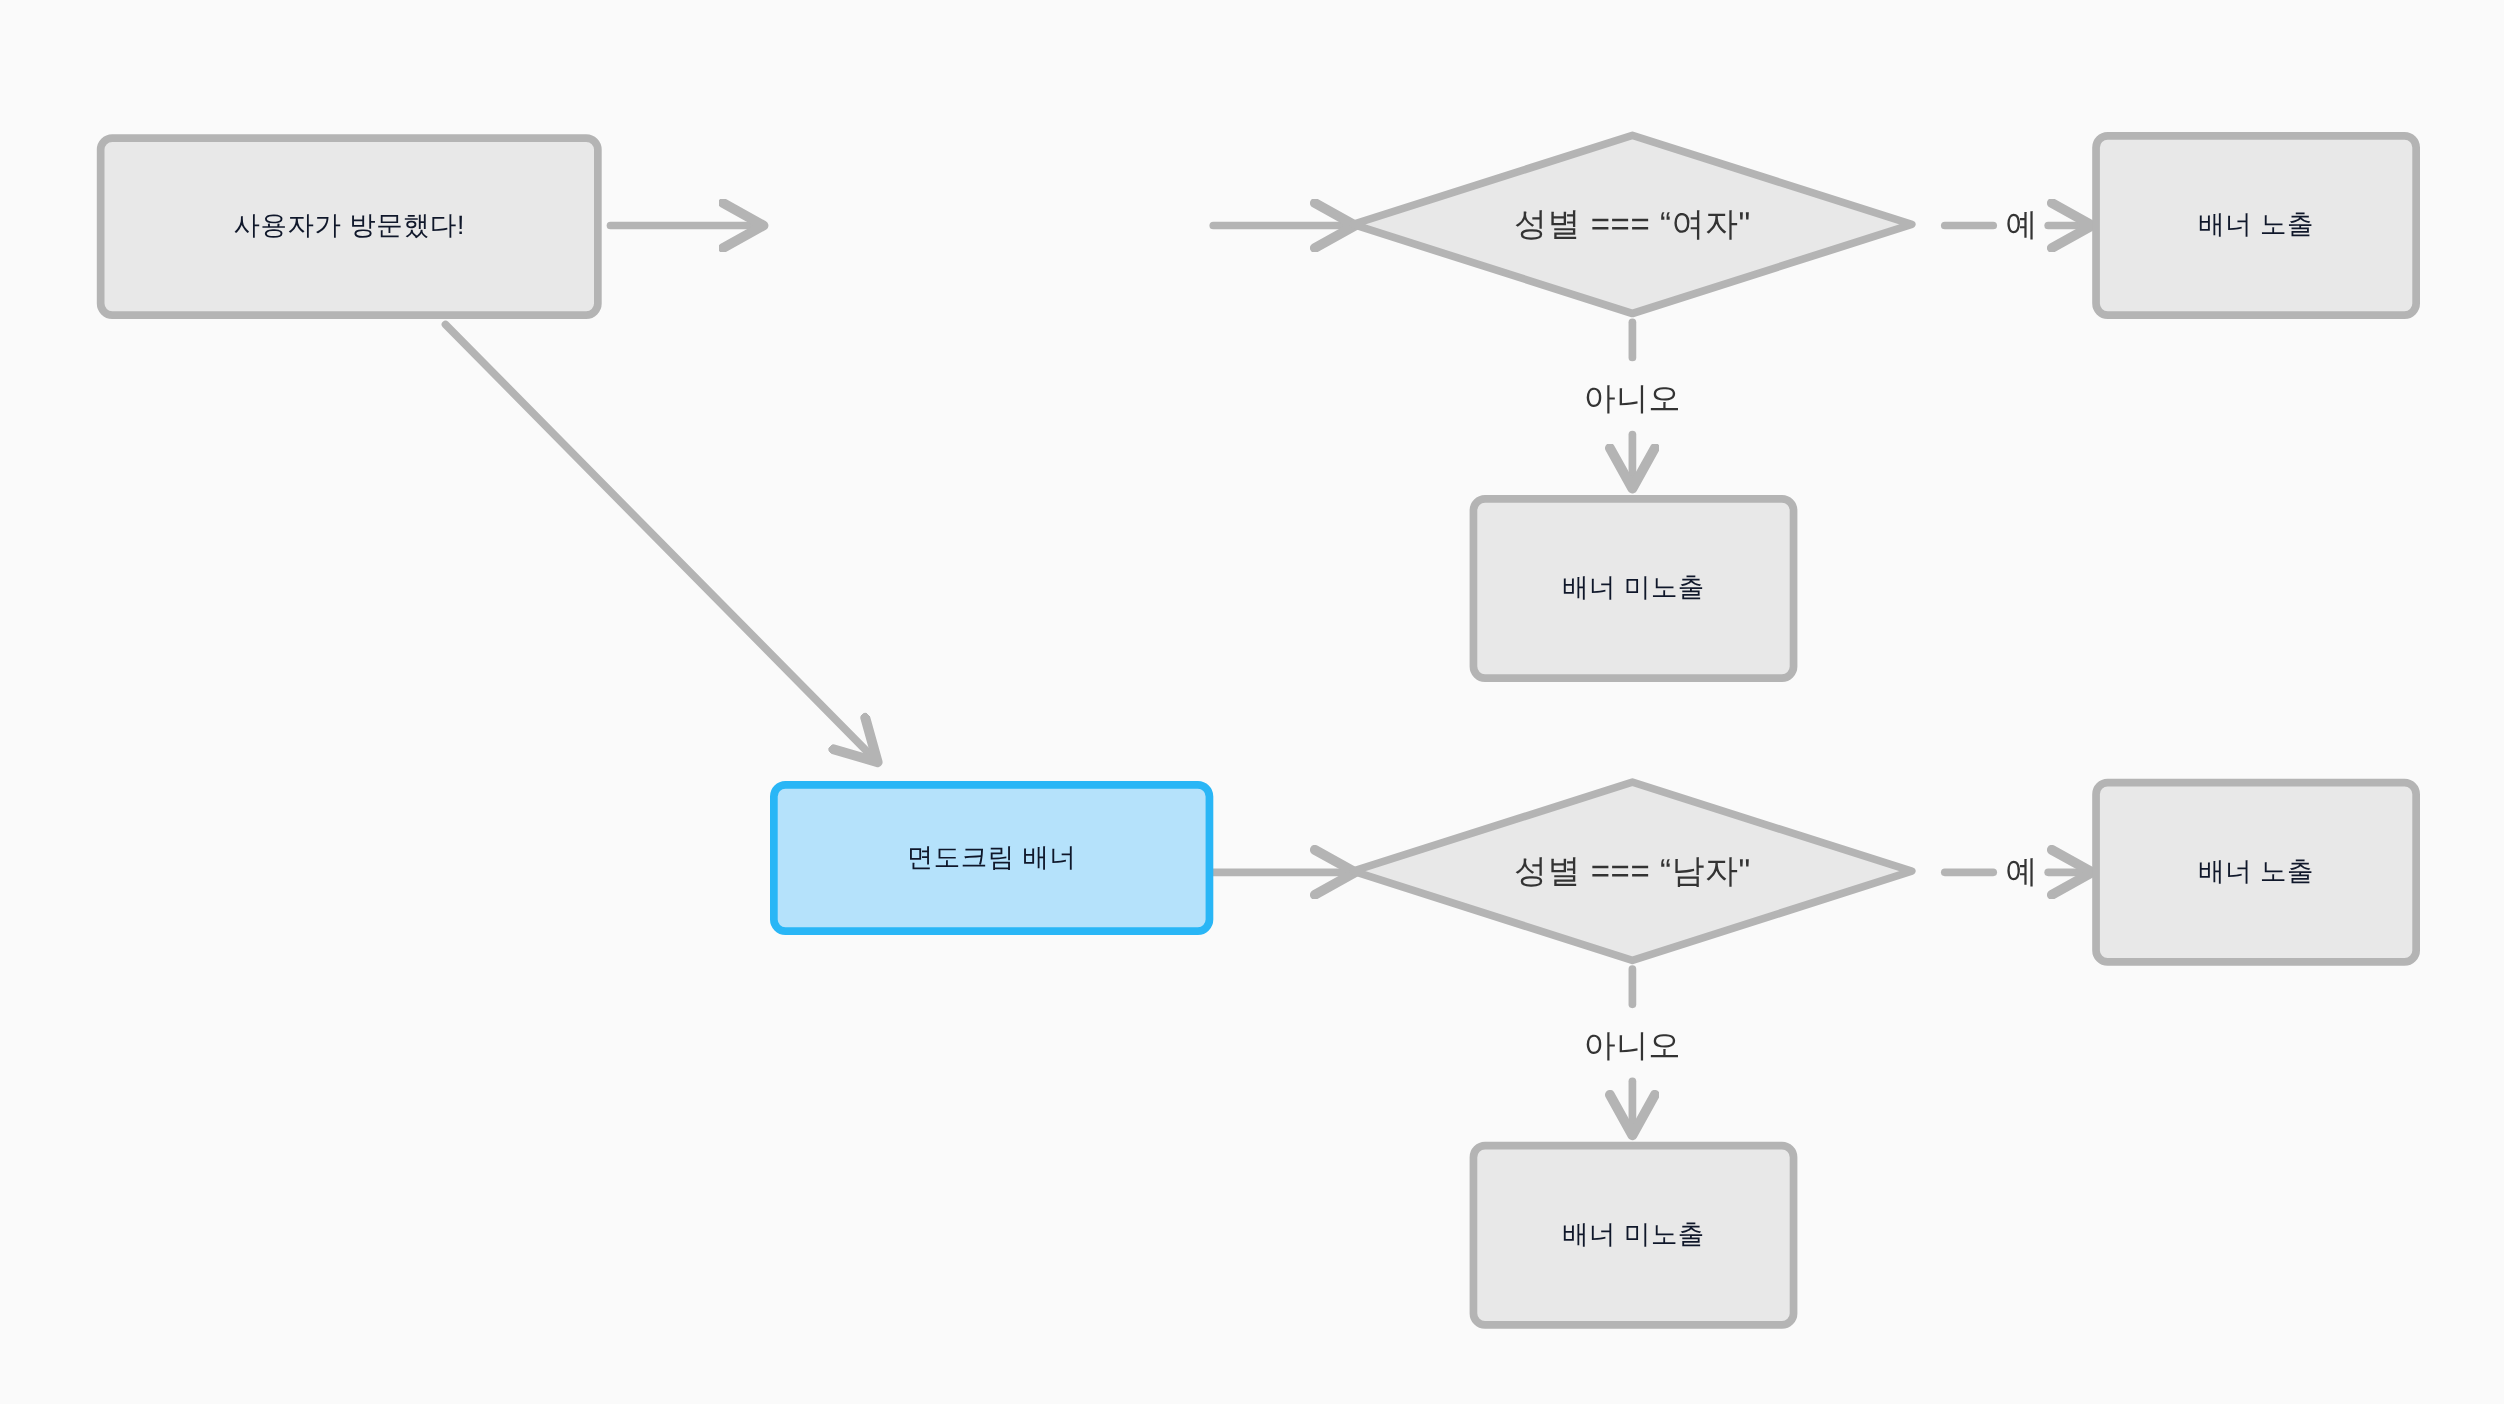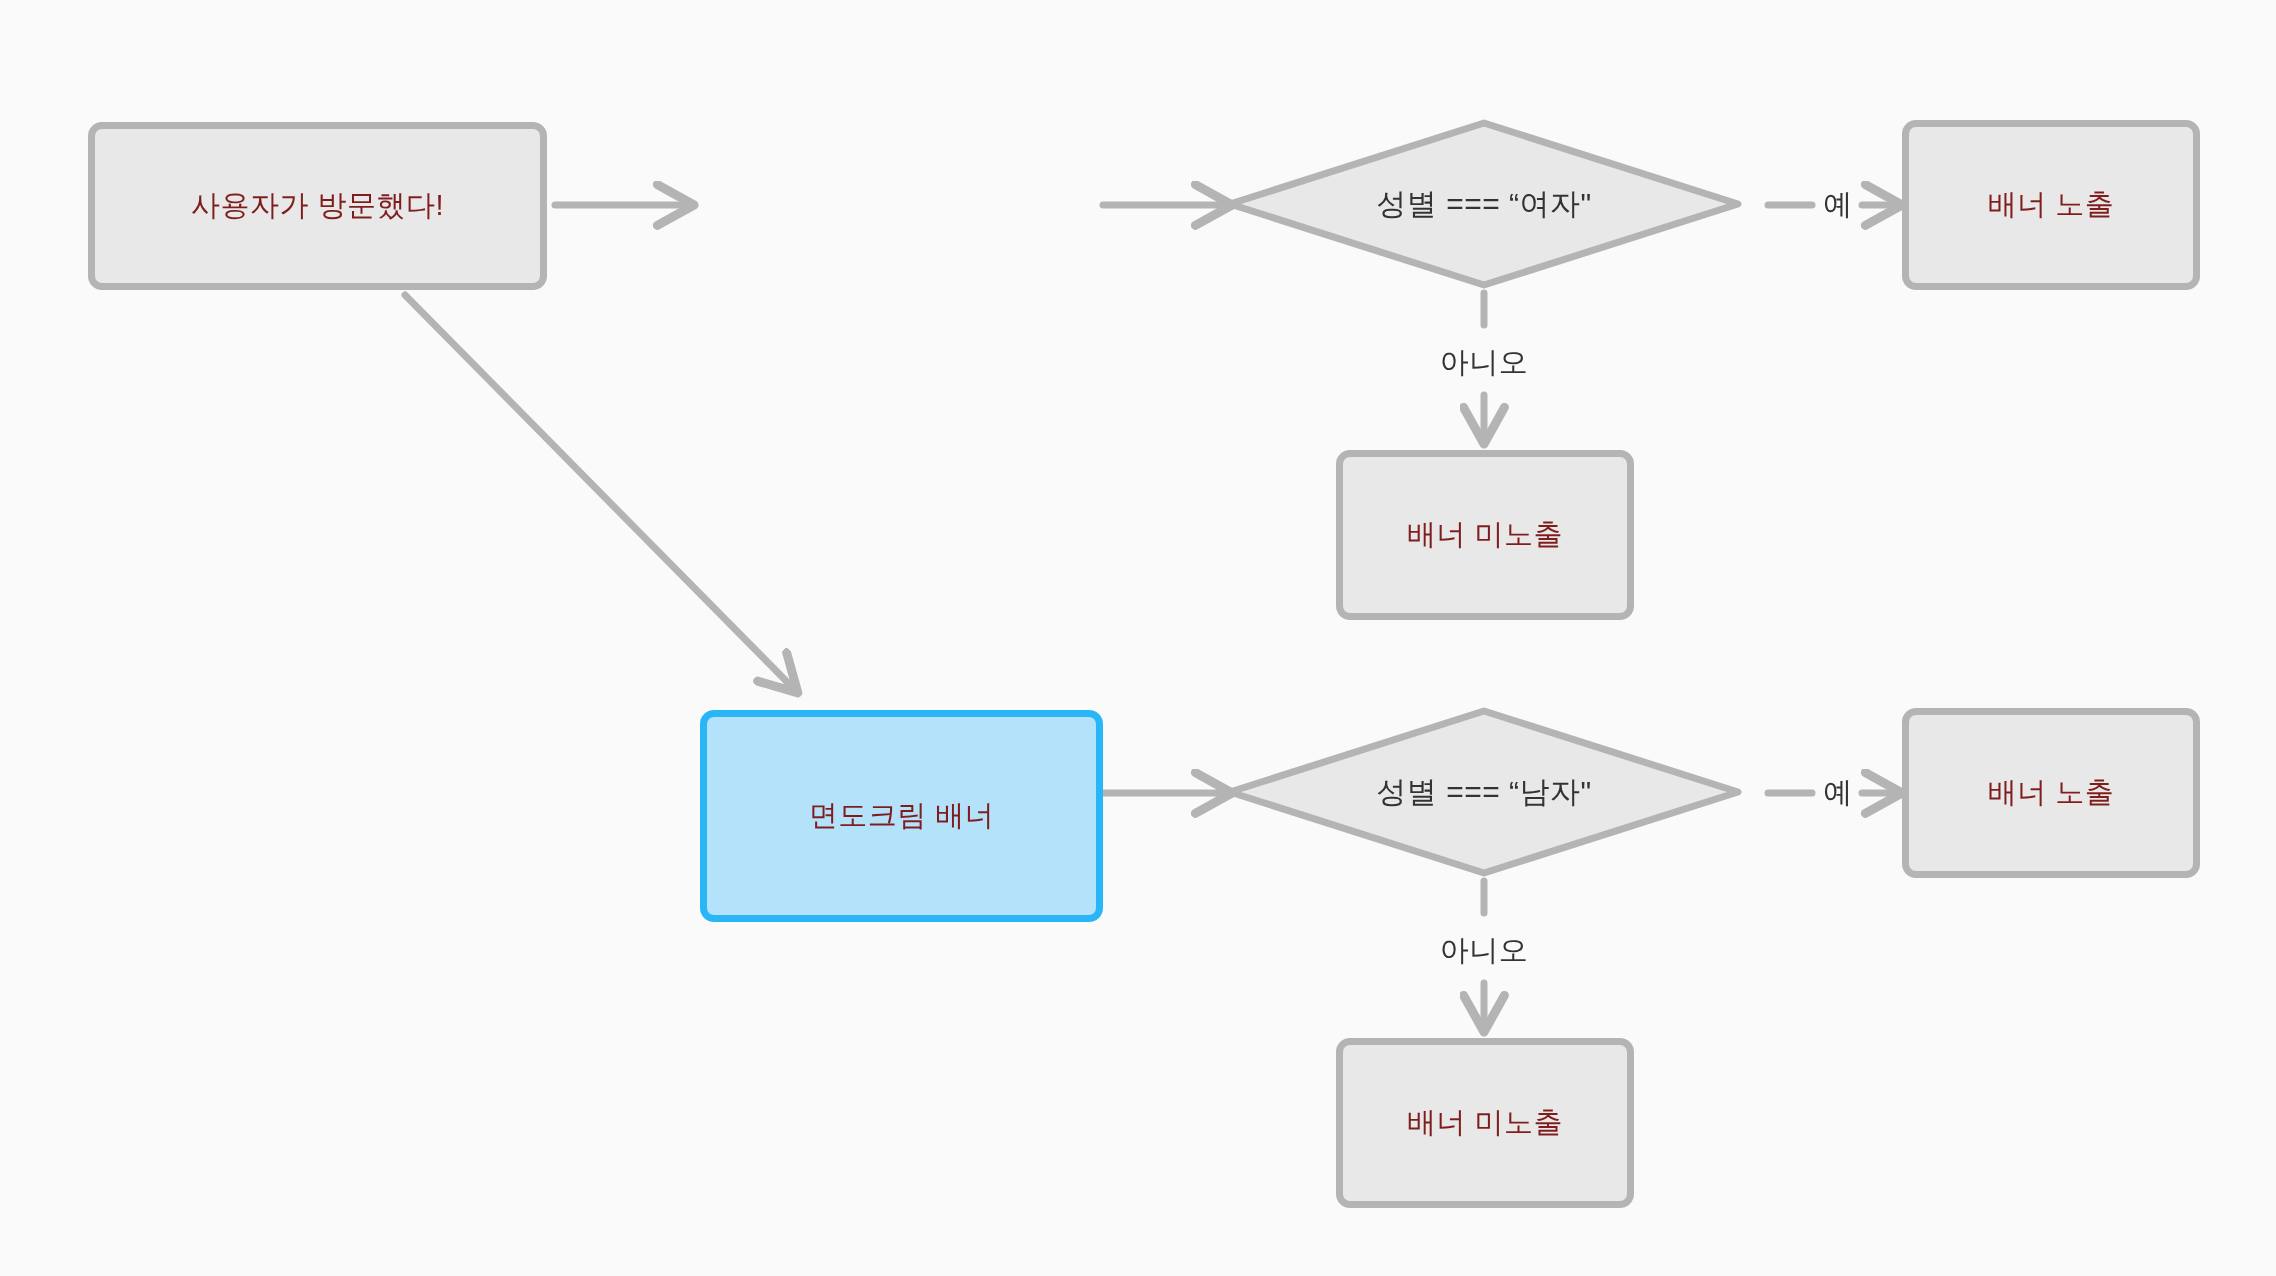--- a/index.html
+++ b/index.html
@@ -32,22 +32,22 @@
   
   .node {
     position: absolute;
     box-sizing: border-box;
     display: flex;
     align-items: center;
     justify-content: center;
     border-radius: 14px;
     border: 7px solid #B4B4B4;
     background: #E8E8E8;
-    color: #7f1d1d;
-    font-size: 29px;
+    color: #0f172a;
+    font-size: 24px;
     letter-spacing: 0.5px;
     line-height: 1.3;
     text-align: center;
   }
   .node.accent-red {
     border-color: #FD7364;
     background: #FFC9C3;
   }
   .node.accent-blue {
     border-color: #29B6F6;
@@ -142,21 +142,21 @@
   <div class="node" style="left:1902px; top:120px; width:298px; height:170px;">
     <span class="node-label">배너 노출</span>
   </div>
 
   <div class="edge-label" style="left:1484px; top:363px;">아니오</div>
 
   <div class="node" style="left:1336px; top:450px; width:298px; height:170px;">
     <span class="node-label">배너 미노출</span>
   </div>
 
-  <div class="node accent-blue" style="left:700px; top:710px; width:403px; height:212px;">
+  <div class="node accent-blue" style="left:700px; top:710px; width:403px; height:140px;">
     <span class="node-label">면도크림 배너</span>
   </div>
 
   <div class="decision" style="left:1222px; top:706px; width:524px; height:172px;">
     <svg width="524" height="172" viewBox="0 0 524 172">
       <path d="M 262 5 L 516 86 L 262 167 L 8 86 Z" fill="#E8E8E8" stroke="#B4B4B4" stroke-width="7" stroke-linejoin="round"></path>
     </svg>
     <span class="decision-label">성별 === “남자"</span>
   </div>
 

